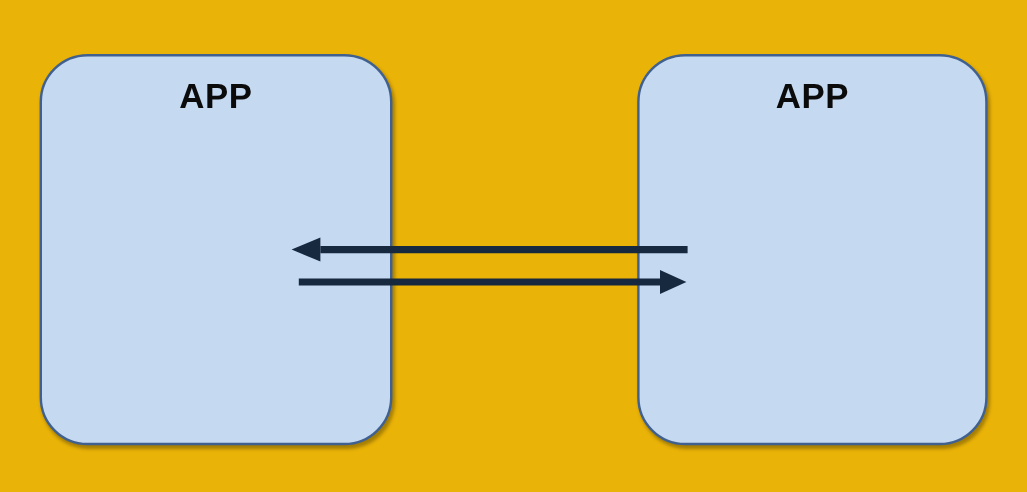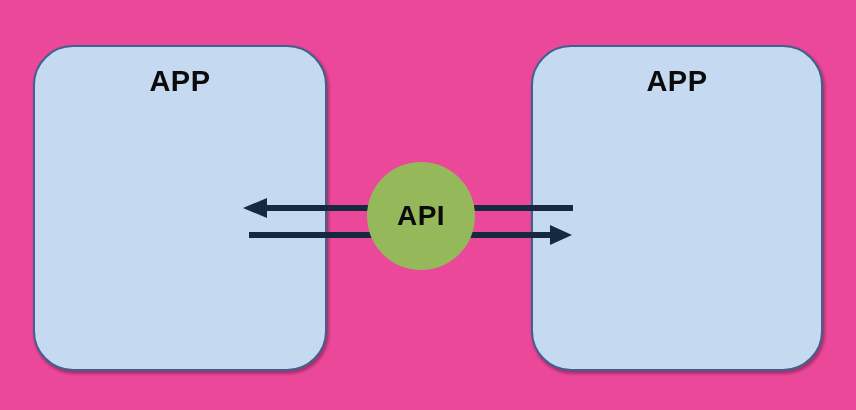--- a/index.html
+++ b/index.html
@@ -1,21 +1,21 @@
 <!DOCTYPE html>
 <html><head>
 <meta charset="utf-8">
 <style>
   html, body { margin: 0; padding: 0; background: #ffffff; }
 
   .canvas {
     position: relative;
     width: 856px;
     height: 410px;
-    background: #ec4899;
+    background: #eab308;
     overflow: hidden;
     font-family: "Liberation Sans", sans-serif;
   }
 
   .app-box {
     position: absolute;
     top: 45px;
     height: 326px;
     background: #C5D9F1;
     border: 2.5px solid #40618F;
@@ -92,17 +92,14 @@
 
   <svg class="arrows" viewBox="0 0 856 410" xmlns="http://www.w3.org/2000/svg">
 
     <line x1="267" y1="208" x2="573" y2="208" stroke-width="6" stroke="#17293E"></line>
     <polygon points="243,208 267,198 267,218" fill="#17293E"></polygon>
 
     <line x1="249" y1="235" x2="552" y2="235" stroke-width="6" stroke="#17293E"></line>
     <polygon points="572,235 550,225 550,245" fill="#17293E"></polygon>
   </svg>
 
-  <div class="api-circle">
-    <div class="api-label">API</div>
-  </div>
 
 </div>
 
 </body></html>

